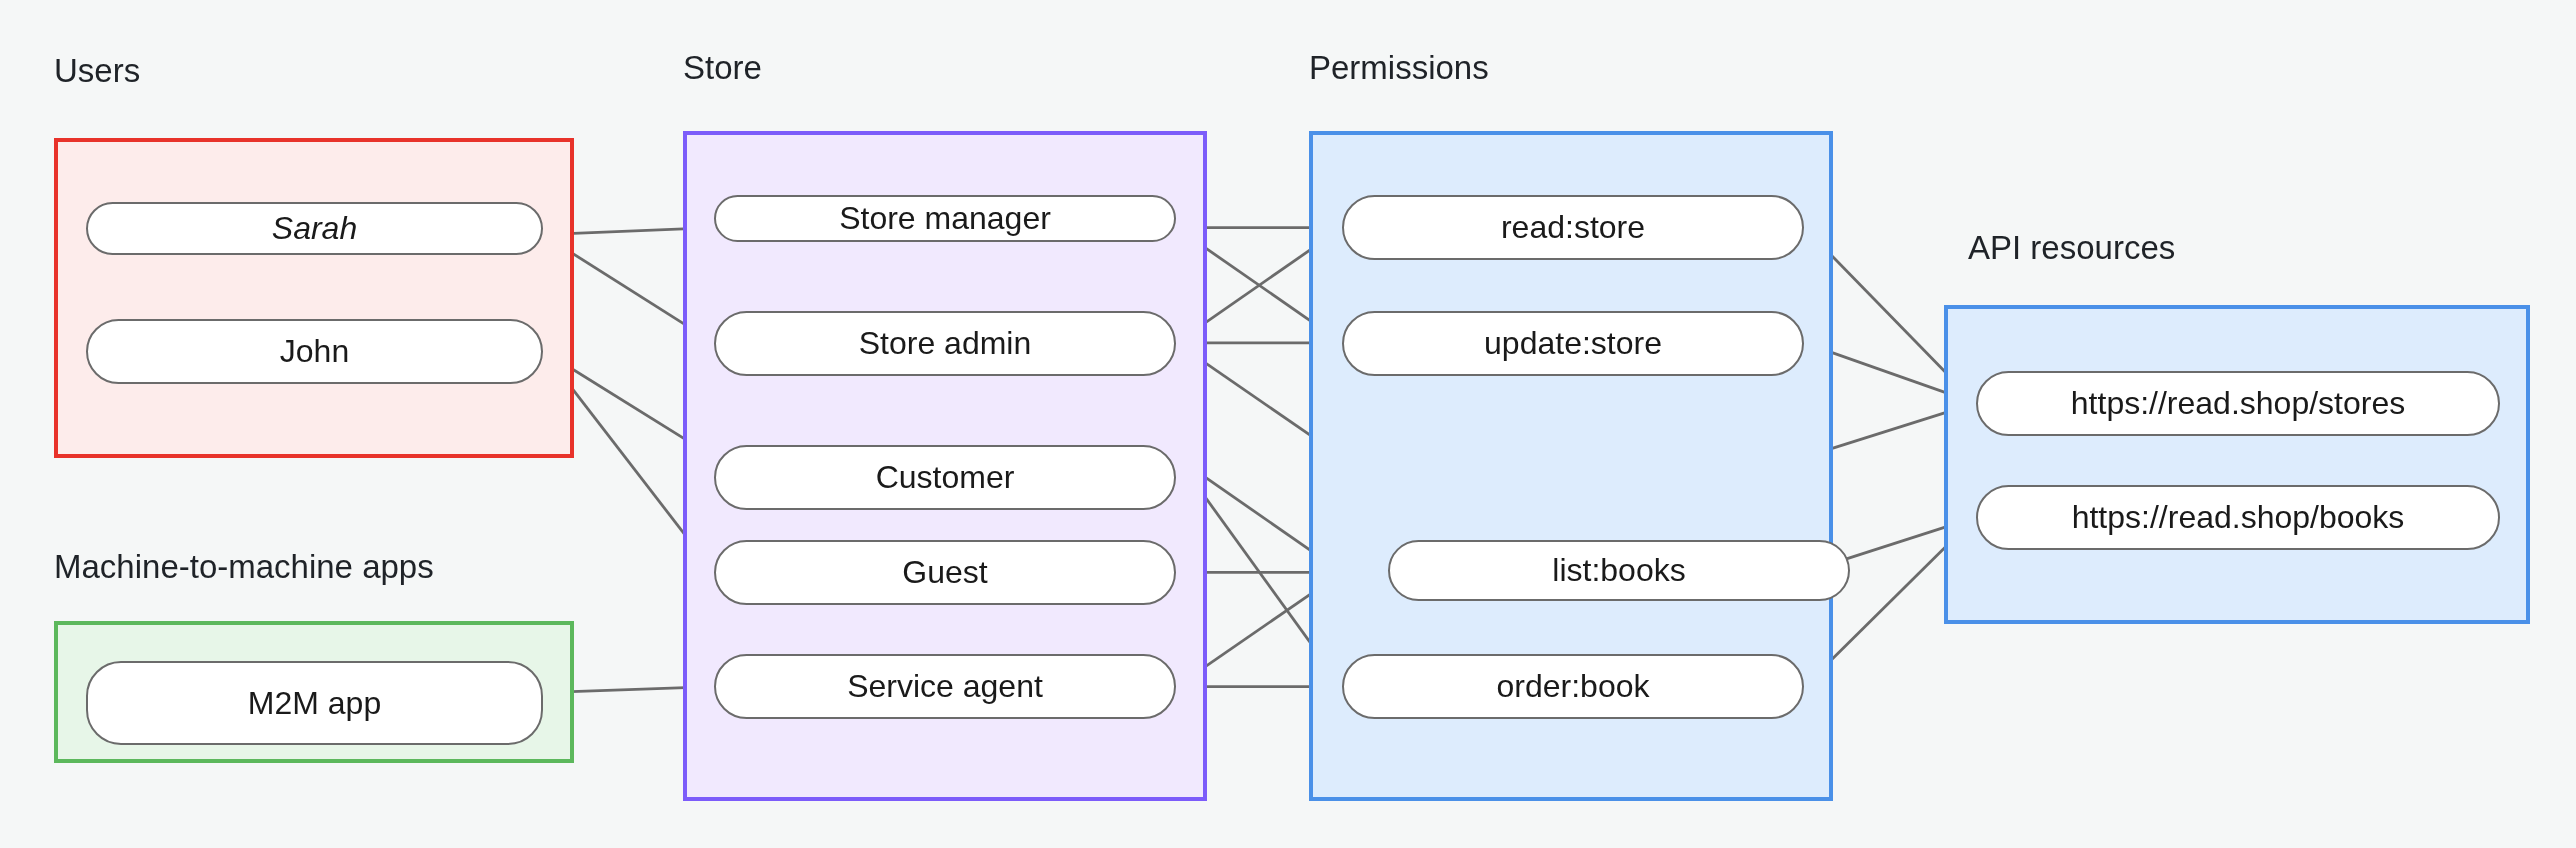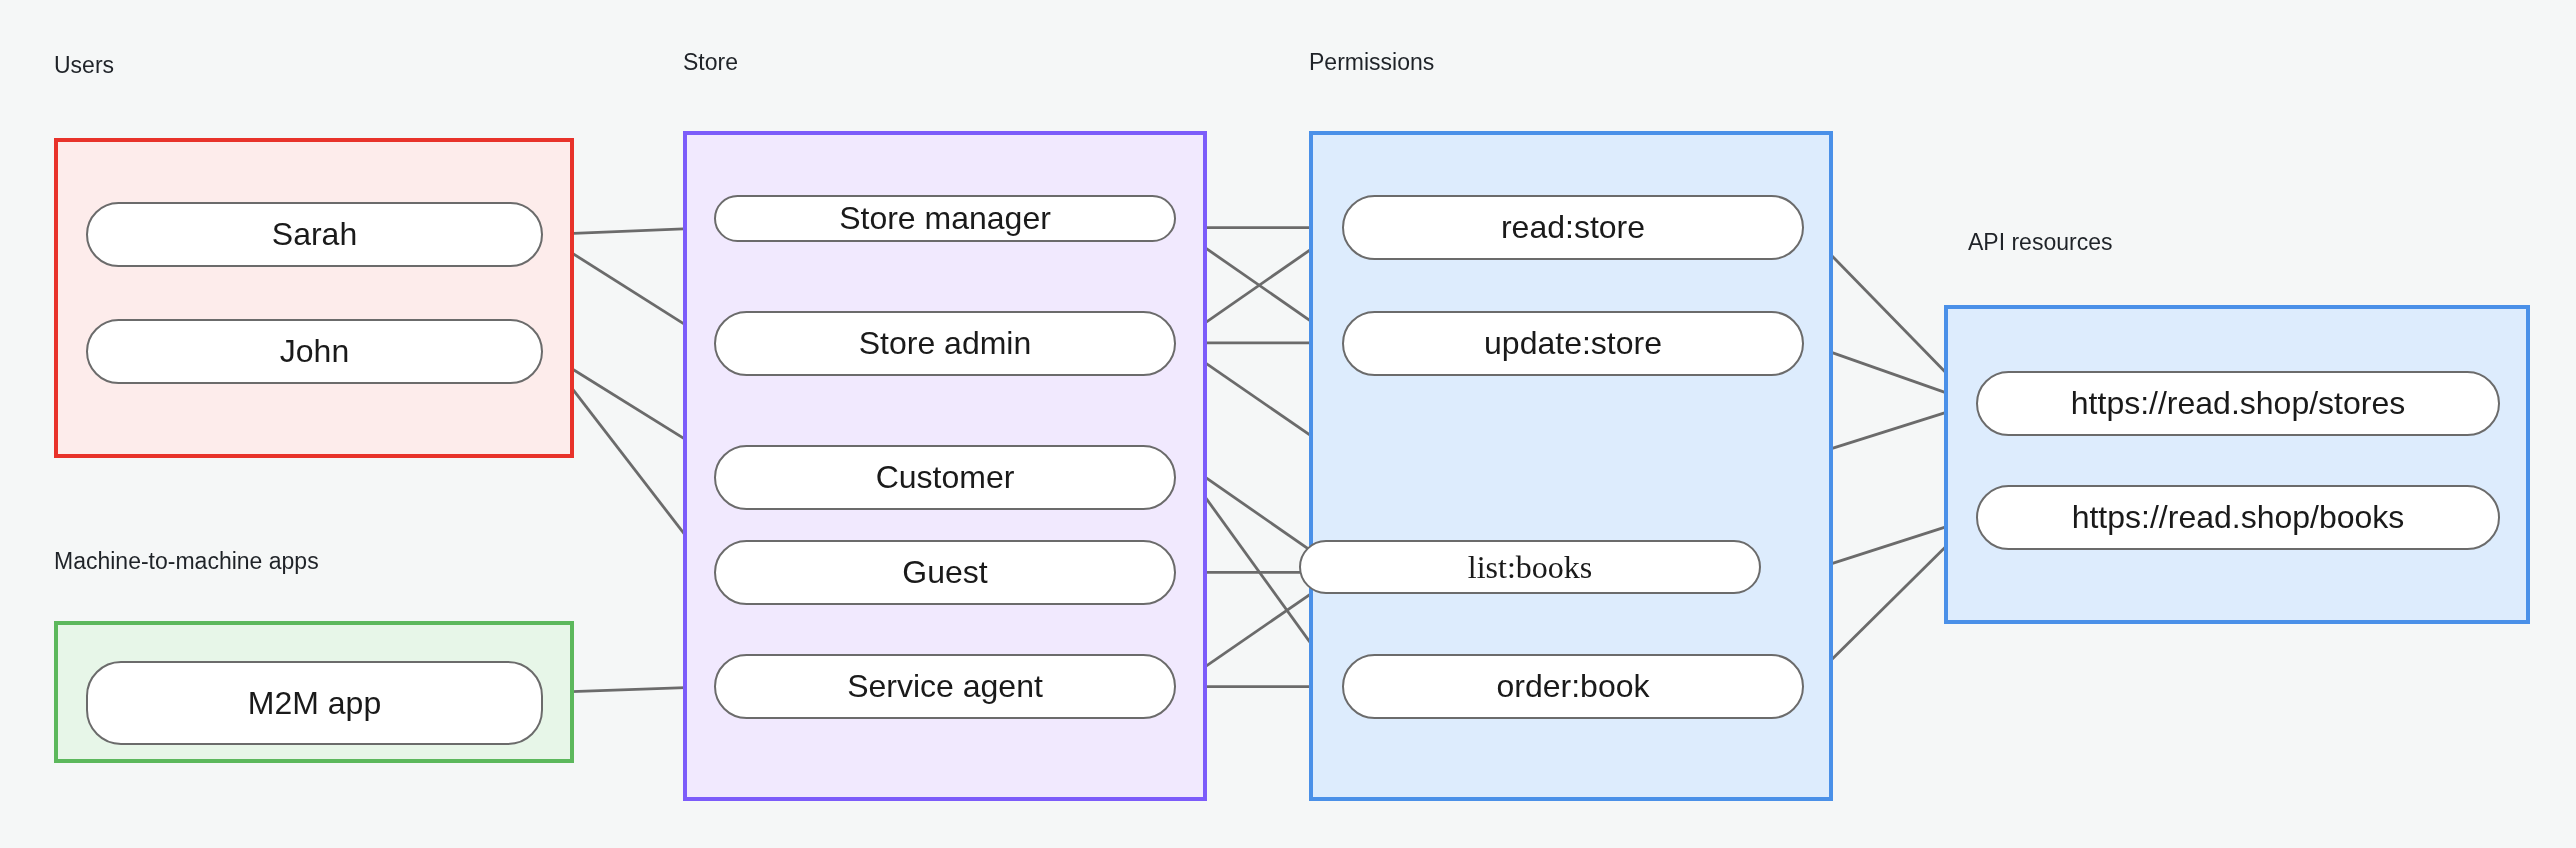--- a/index.html
+++ b/index.html
@@ -9,21 +9,21 @@
     background:#f5f7f7;
     font-family:"Liberation Sans", sans-serif;
     overflow:hidden;
   }
   #canvas{position:relative;width:2576px;height:848px;}
 
   
   .group{position:absolute;box-sizing:border-box;border-width:4.4px;border-style:solid;}
   .group-label{
     position:absolute;
-    font-size:23px;
+    font-size:33px;
     color:#1f2328;
     white-space:nowrap;
     line-height:1;
   }
 
   
   .node{
     position:absolute;box-sizing:border-box;
     background:#ffffff;
     border:2.6px solid #6b6b6b;
@@ -72,21 +72,21 @@
       <circle cx="1538" cy="261" r="9" fill="#6b6b6b"></circle>
       <circle cx="1538" cy="393" r="9" fill="#6b6b6b"></circle>
       <circle cx="1538" cy="524" r="9" fill="#6b6b6b"></circle>
       <circle cx="1538" cy="656" r="9" fill="#6b6b6b"></circle>
       <circle cx="1538" cy="787" r="9" fill="#6b6b6b"></circle>
       <circle cx="2264" cy="462" r="9" fill="#6b6b6b"></circle>
       <circle cx="2264" cy="593" r="9" fill="#6b6b6b"></circle>
     </svg>
 <div class="group-label" style="left: 54px; top: 54px;">Users</div>
     <div class="group" style="left: 54px; top: 138px; width: 520px; height: 320px; border-color: rgb(232, 50, 42); background: rgb(253, 236, 235);"></div>
-    <div class="node" style="left: 86px; top: 202px; width: 457px; height: 65px;">
+    <div class="node" style="left: 86px; top: 202px; width: 457px; height: 53px; font-style: italic;">
       <span>Sarah</span>
     </div>
     <div class="node" style="left: 86px; top: 319px; width: 457px; height: 65px;">
       <span>John</span>
     </div>
     <div class="group-label" style="left: 54px; top: 550px;">Machine-to-machine apps</div>
     <div class="group" style="left: 54px; top: 621px; width: 520px; height: 142px; border-color: rgb(92, 184, 92); background: rgb(231, 246, 232);"></div>
     <div class="node" style="left: 86px; top: 661px; width: 457px; height: 84px;">
       <span>M2M app</span>
     </div>
@@ -108,21 +108,21 @@
       <span>Guest</span>
     </div>
     <div class="group-label" style="left: 1309px; top: 51px;">Permissions</div>
     <div class="group" style="left: 1309px; top: 131px; width: 524px; height: 670px; border-color: rgb(74, 144, 232); background: rgb(221, 236, 253);"></div>
     <div class="node" style="left: 1342px; top: 195px; width: 462px; height: 65px;">
       <span>read:store</span>
     </div>
     <div class="node" style="left: 1342px; top: 311px; width: 462px; height: 65px;">
       <span>update:store</span>
     </div>
-    <div class="node" style="left: 1299px; top: 540px; width: 462px; height: 54px; font-family: Liberation Serif, serif;">
+    <div class="node" style="left: 1388px; top: 540px; width: 462px; height: 61px;">
       <span>list:books</span>
     </div>
     <div class="node" style="left: 1342px; top: 654px; width: 462px; height: 65px;">
       <span>order:book</span>
     </div>
     <div class="group-label" style="left: 1944px; top: 231px; margin-left: 24px;">API resources</div>
     <div class="group" style="left: 1944px; top: 305px; width: 586px; height: 319px; border-color: rgb(74, 144, 232); background: rgb(221, 236, 253);"></div>
     <div class="node" style="left: 1976px; top: 371px; width: 524px; height: 65px;">
       <span>https://read.shop/stores</span>
     </div>

